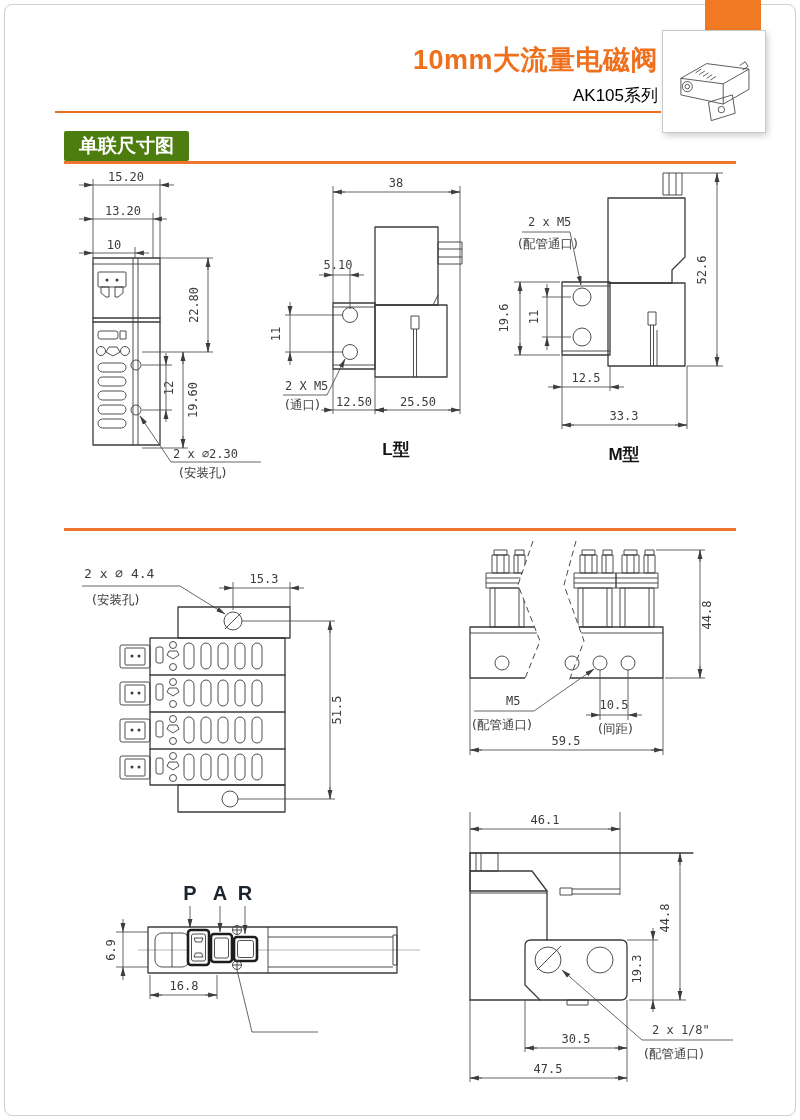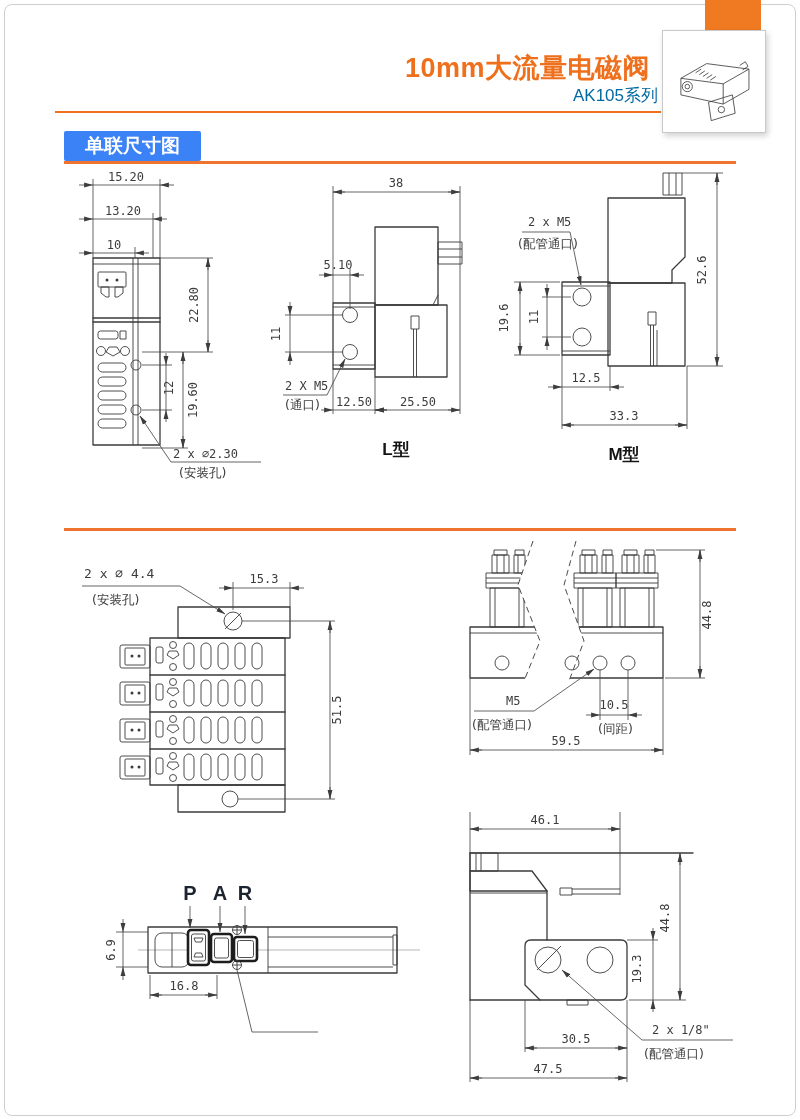--- a/index.html
+++ b/index.html
@@ -3,25 +3,25 @@
 <meta charset="utf-8">
 <style>
   html,body{margin:0;padding:0;background:#fff;}
   .page{position:relative;width:800px;height:1120px;background:#fff;overflow:hidden;
         font-family:"Liberation Sans",sans-serif;}
   .frame{position:absolute;inset:4px;border:1.5px solid #cfcfcf;border-radius:8px;pointer-events:none;}
   .corner-tab{position:absolute;left:705px;top:0;width:56px;height:30px;background:#F07A21;}
   .product-box{position:absolute;left:662px;top:30px;width:102px;height:101px;background:#fff;
                border:1px solid #c9c9c9;box-shadow:2px 3px 6px rgba(0,0,0,.18);z-index:5;
                display:flex;align-items:center;justify-content:center;}
-  .page-title{position:absolute;top:42px;right:142px;margin:8px;font-size:27px;font-weight:bold;
+  .page-title{position:absolute;top:42px;right:142px;margin:0;font-size:27px;font-weight:bold;
               color:#EF701C;letter-spacing:.5px;}
-  .series-label{position:absolute;top:84px;right:142px;font-size:17px;color:#0369a1;}
+  .series-label{position:absolute;top:84px;right:142px;font-size:17px;color:#000000;}
   .title-rule{position:absolute;left:55px;top:111px;width:606px;height:2px;background:#EF701C;}
-  .sec-badge{position:absolute;left:64px;height:30px;padding:0 21px;background:#3b82f6;color:#fff;
+  .sec-badge{position:absolute;left:64px;height:30px;padding:0 15px;background:#4d7c0f;color:#fff;
              font-size:19px;font-weight:bold;display:flex;align-items:center;border-radius:2px;z-index:2;}
   .sec-rule{position:absolute;left:64px;width:672px;height:2.5px;background:#EF7430;}
   .badge1{top:131px}.rule1{top:161px}
   .badge2{top:498px}.rule2{top:528px}
   svg{position:absolute;overflow:visible;}
   .ol{fill:none;stroke:#3b3b3b;stroke-width:1.3;stroke-linejoin:round;stroke-linecap:round;}
   .ol2{fill:none;stroke:#3b3b3b;stroke-width:0.9;stroke-linejoin:round;}
   .dim{fill:none;stroke:#4a4a4a;stroke-width:0.85;}
   .dsh{fill:none;stroke:#4a4a4a;stroke-width:1;stroke-dasharray:6 4;}
   .wht{fill:#fff;stroke:none;}

